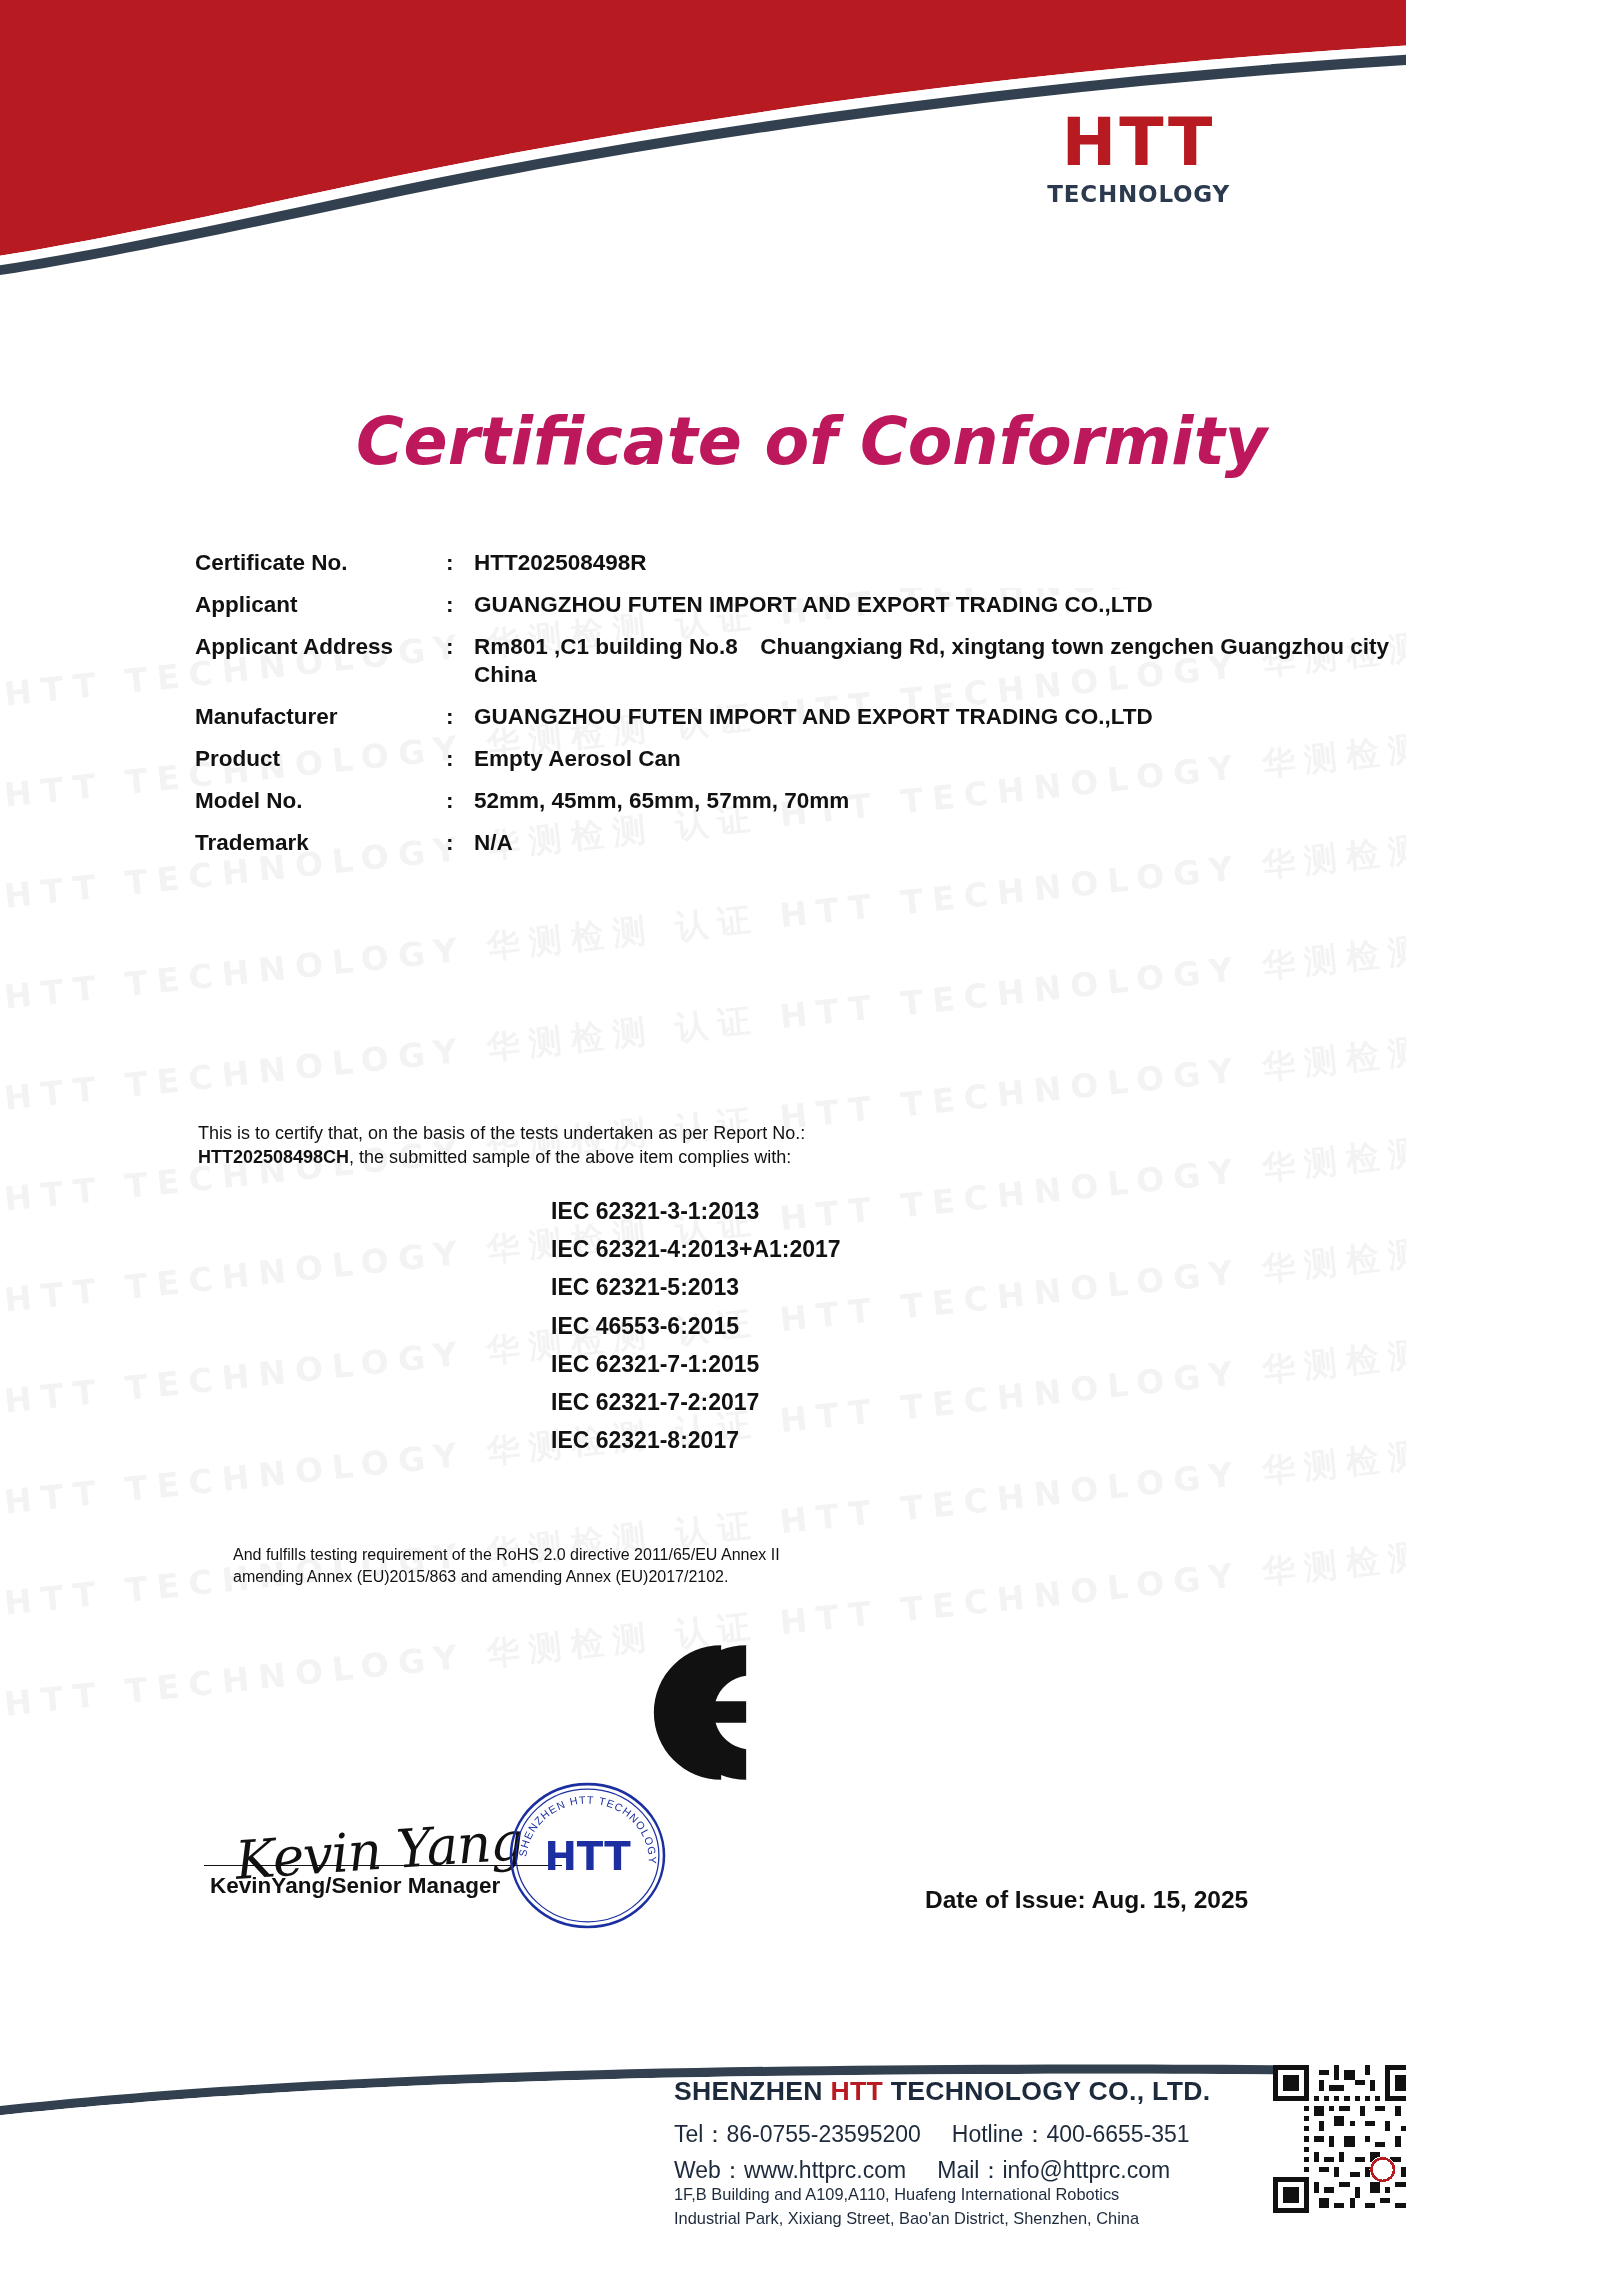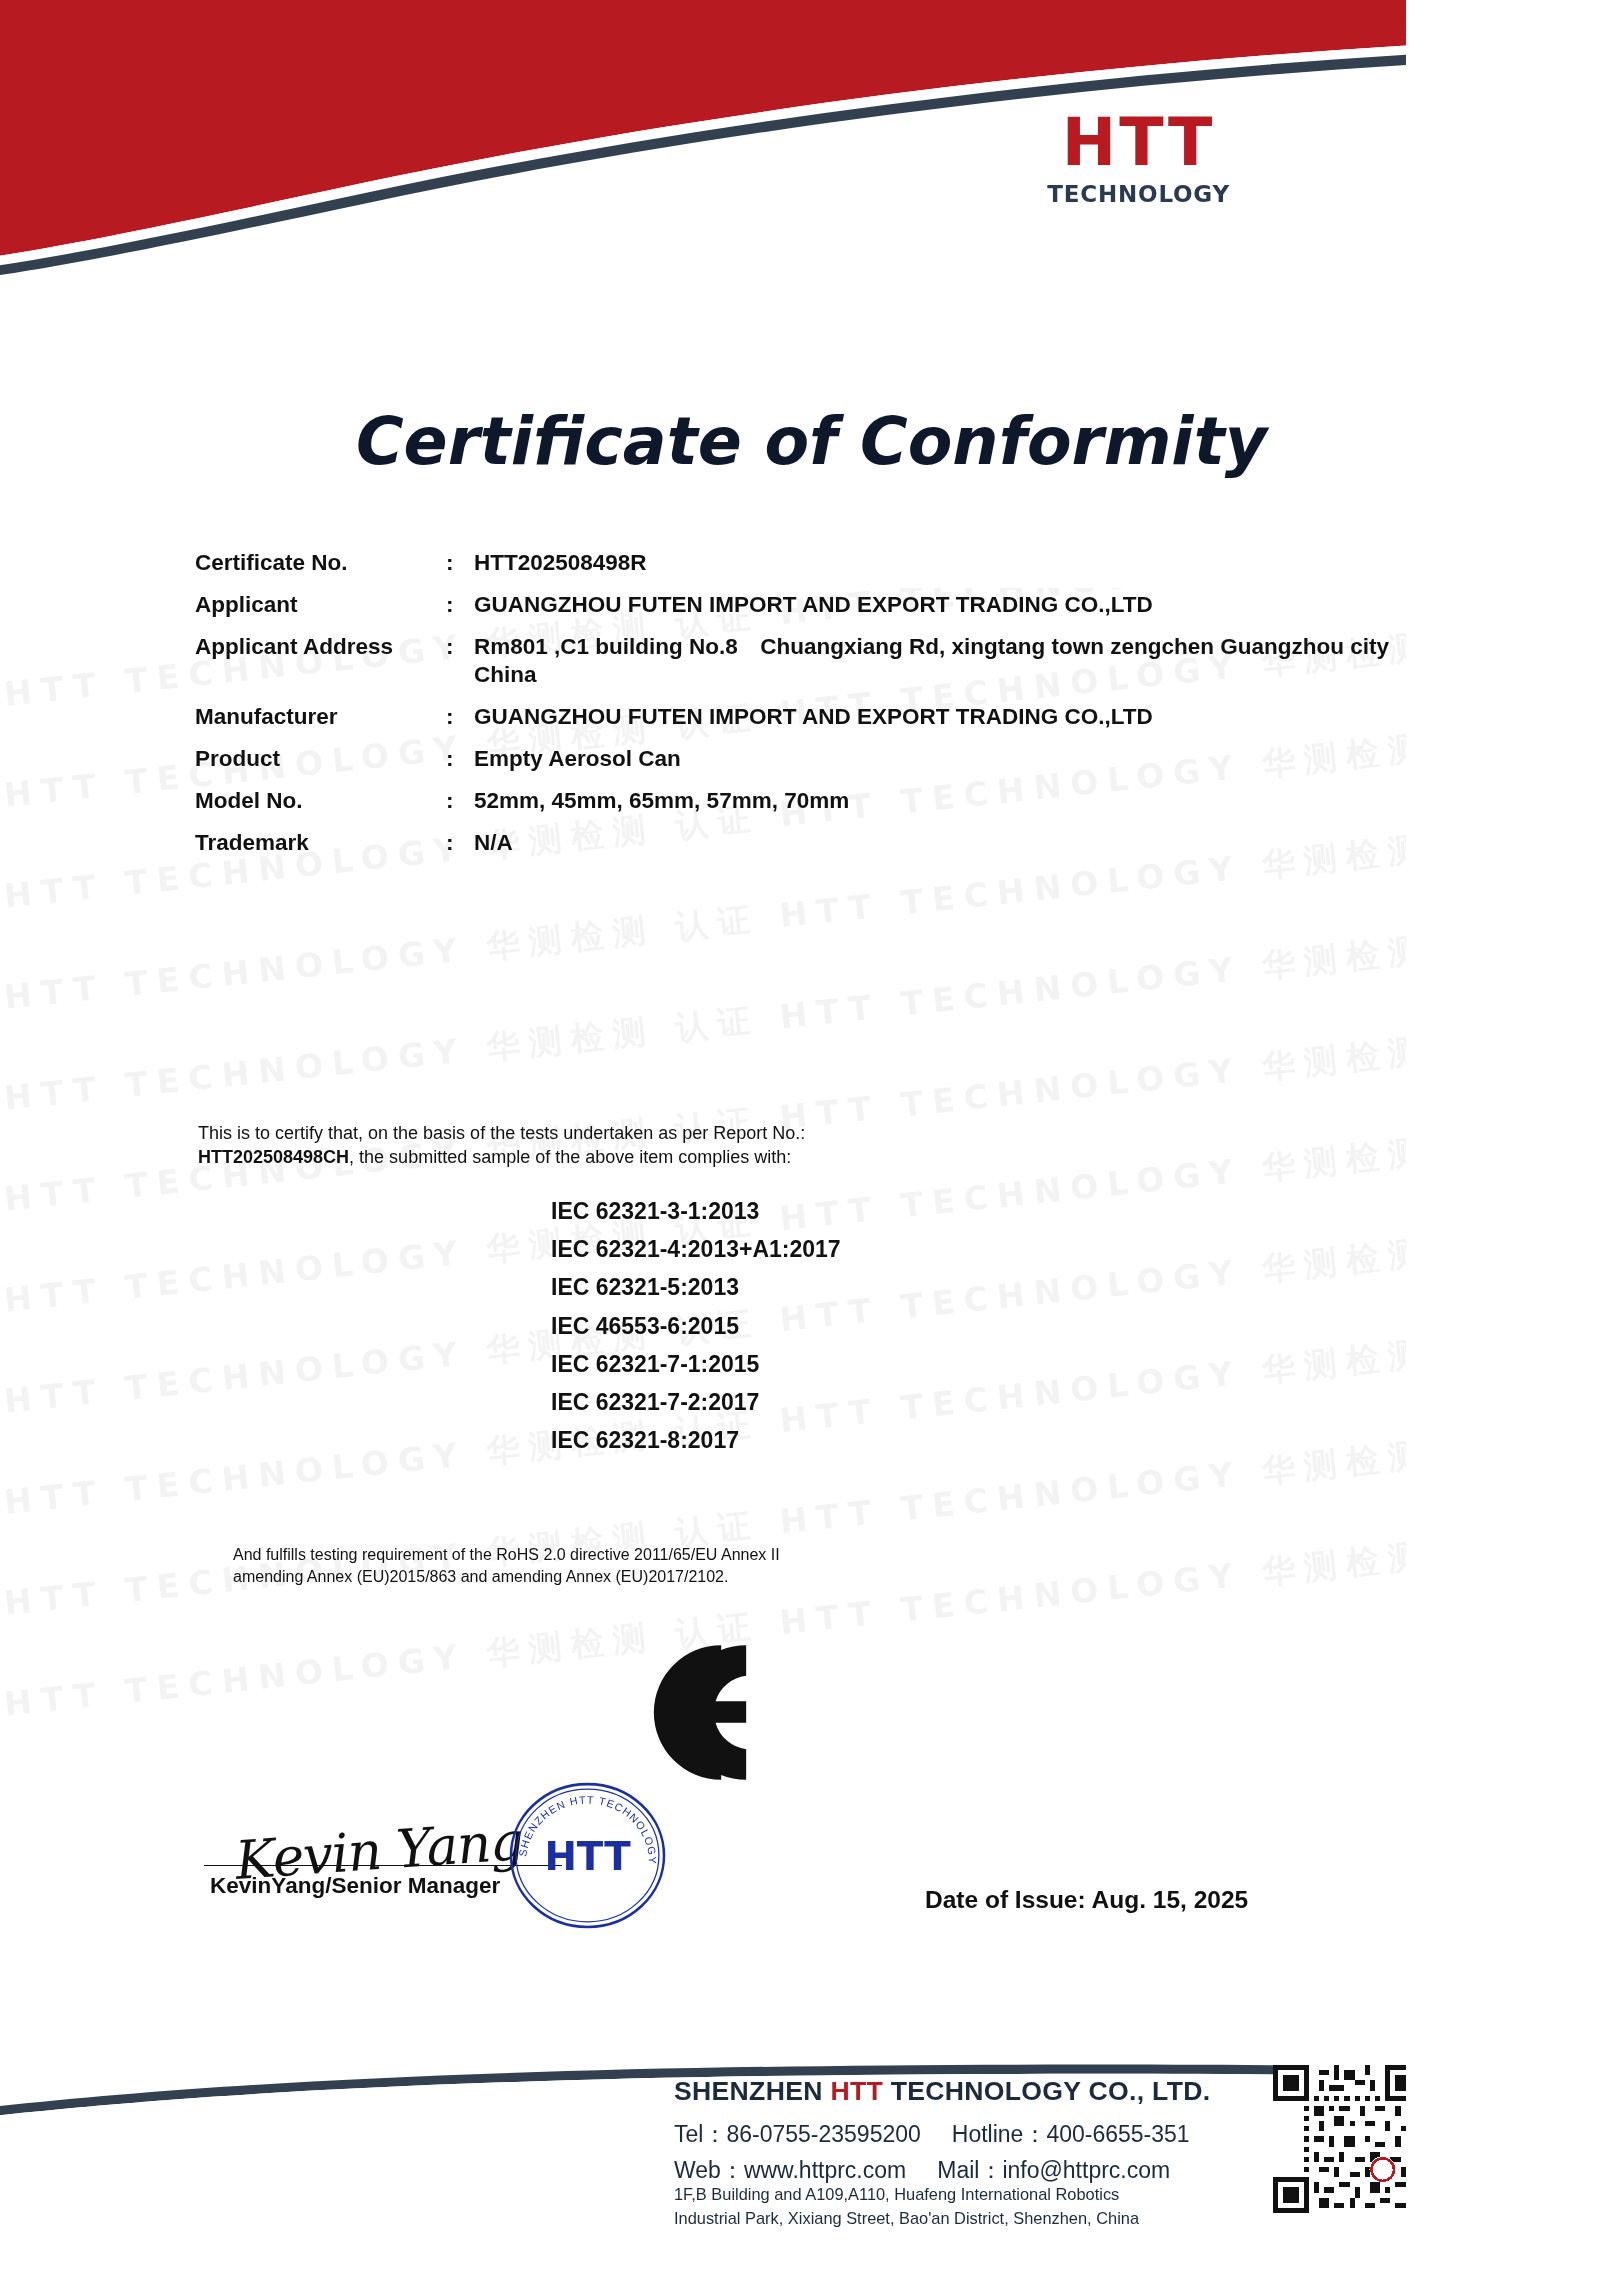--- a/index.html
+++ b/index.html
@@ -62,21 +62,21 @@
   .cert-title {
     position: absolute;
     top: 404px;
     left: 0;
     width: 1623px;
     text-align: center;
     font-family: "DejaVu Sans", sans-serif;
     font-style: italic;
     font-weight: bold;
     font-size: 65px;
-    color: #0f172a;
+    color: #be185d;
     letter-spacing: 0px;
   }
 
   
   .info-table {
     position: absolute;
     top: 542px;
     left: 195px;
     width: 1253px;
     border-collapse: collapse;

